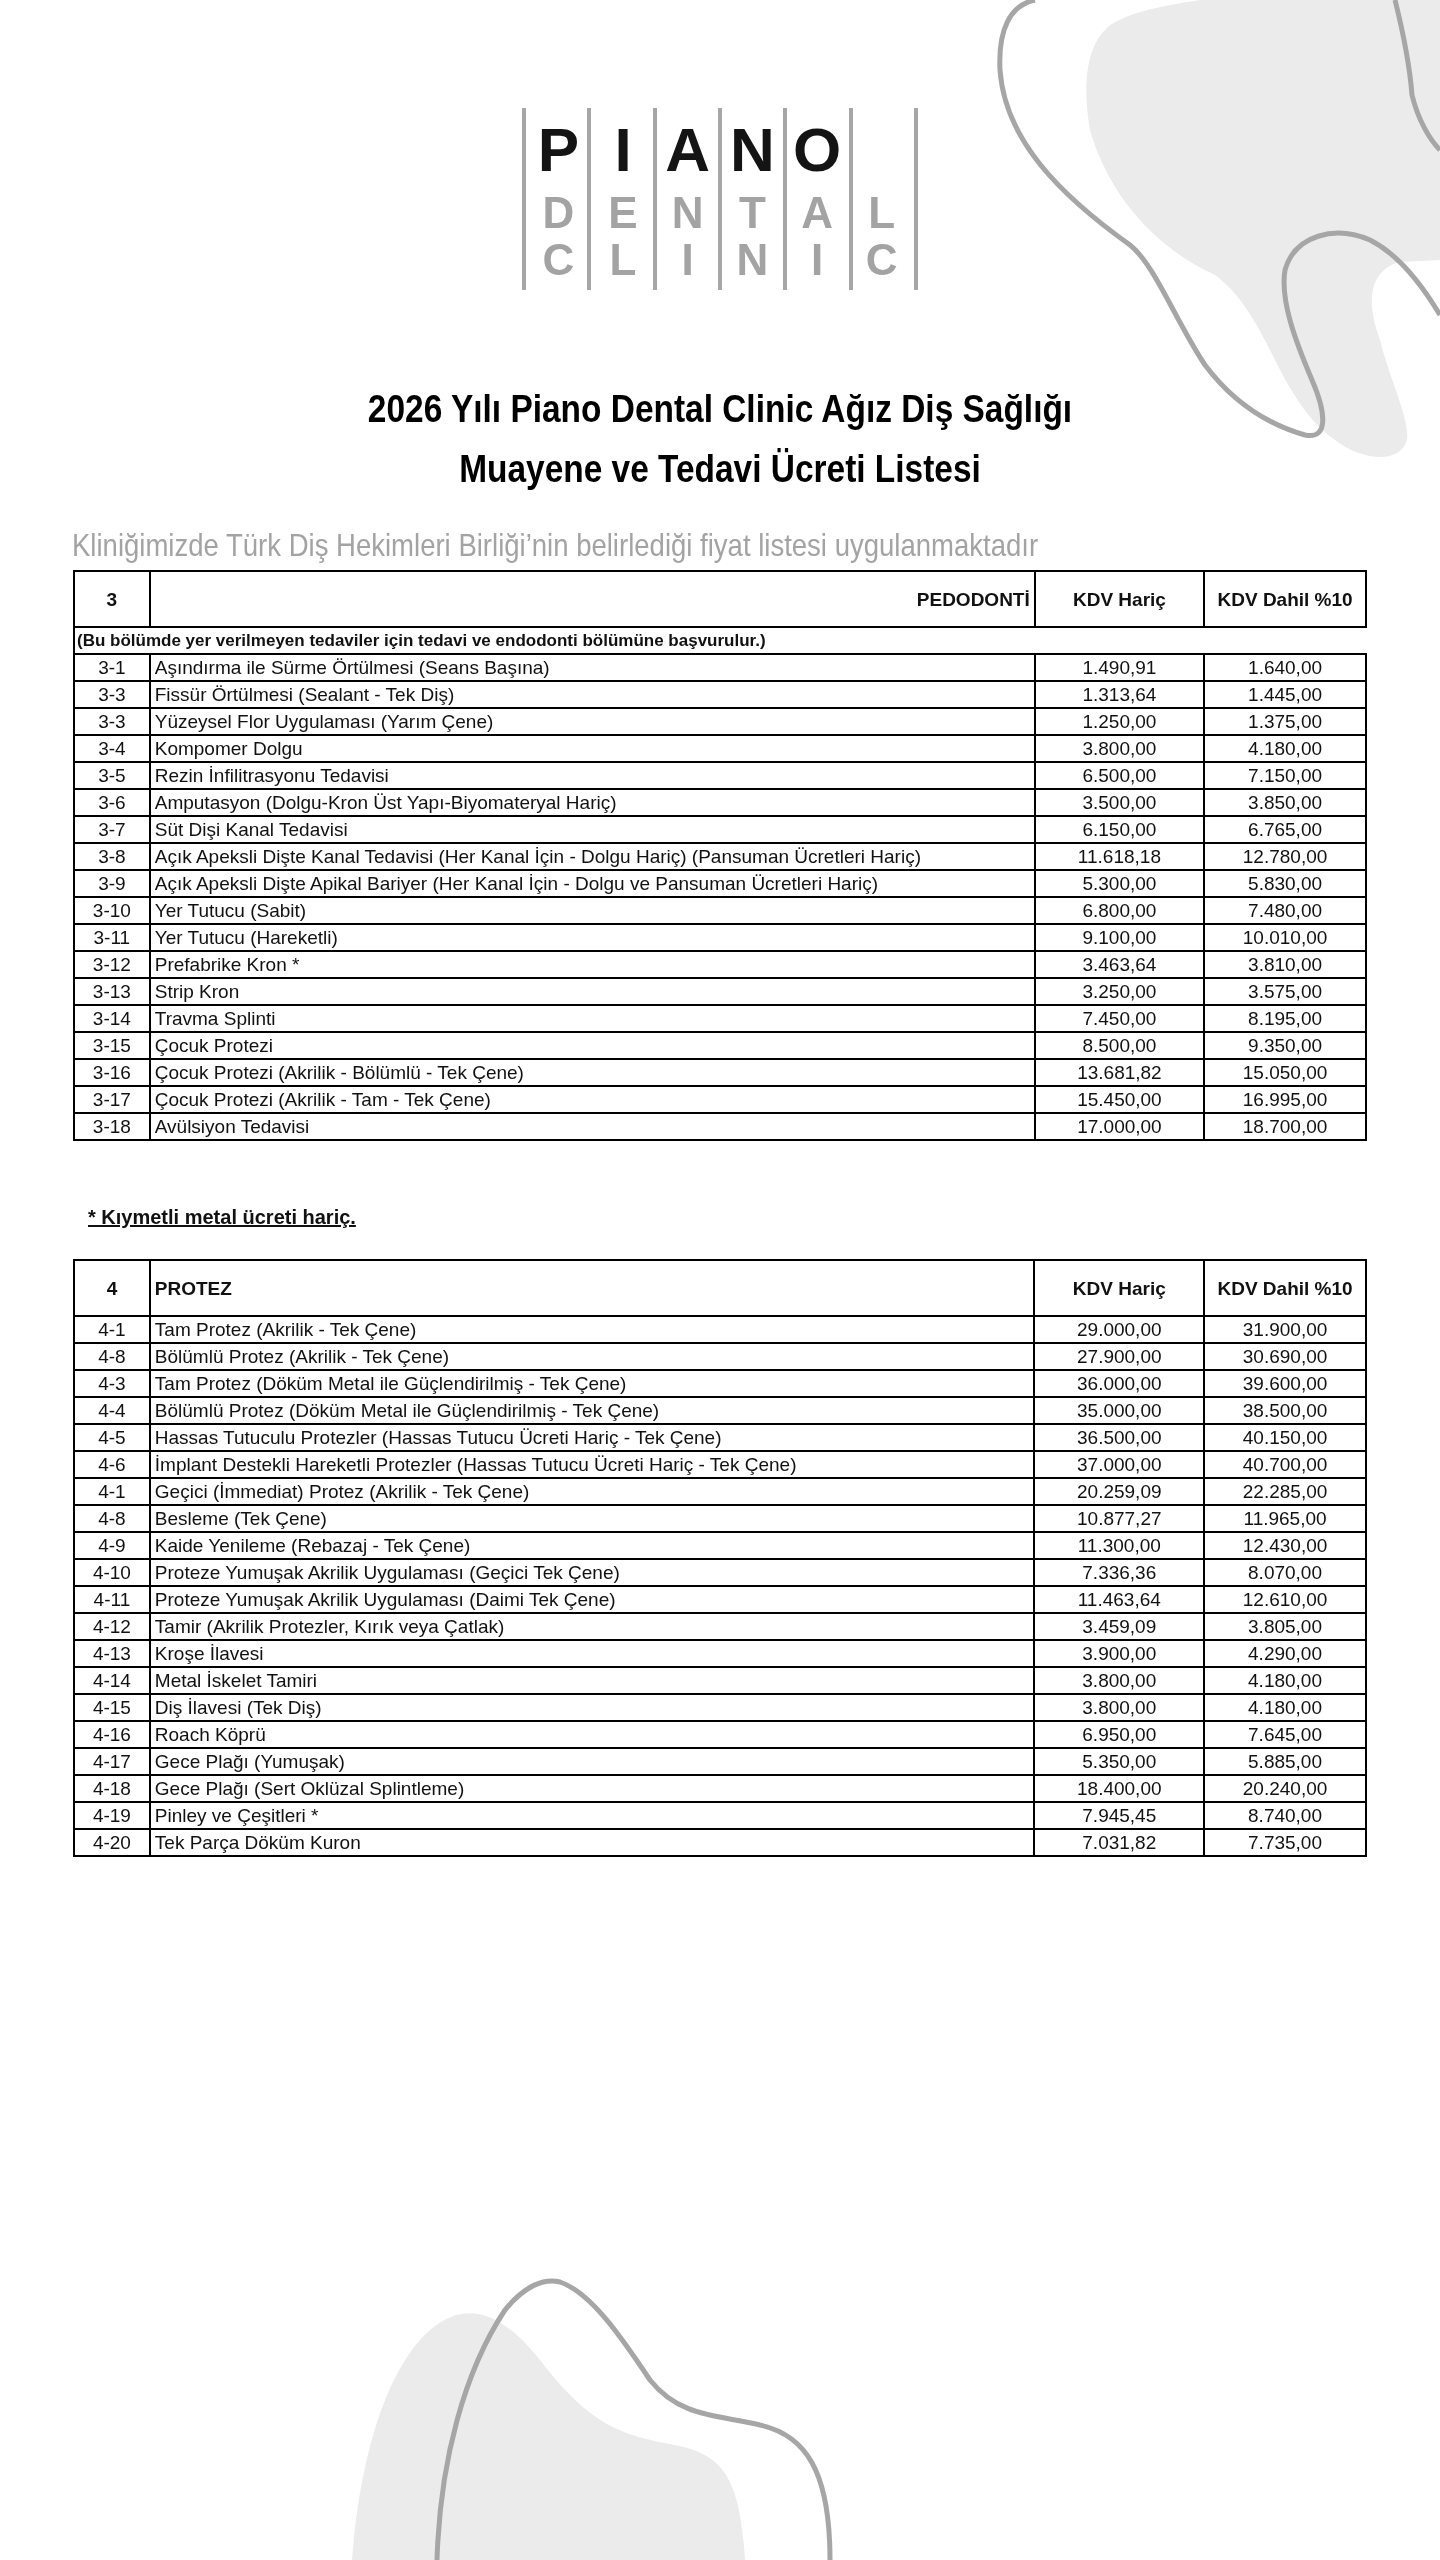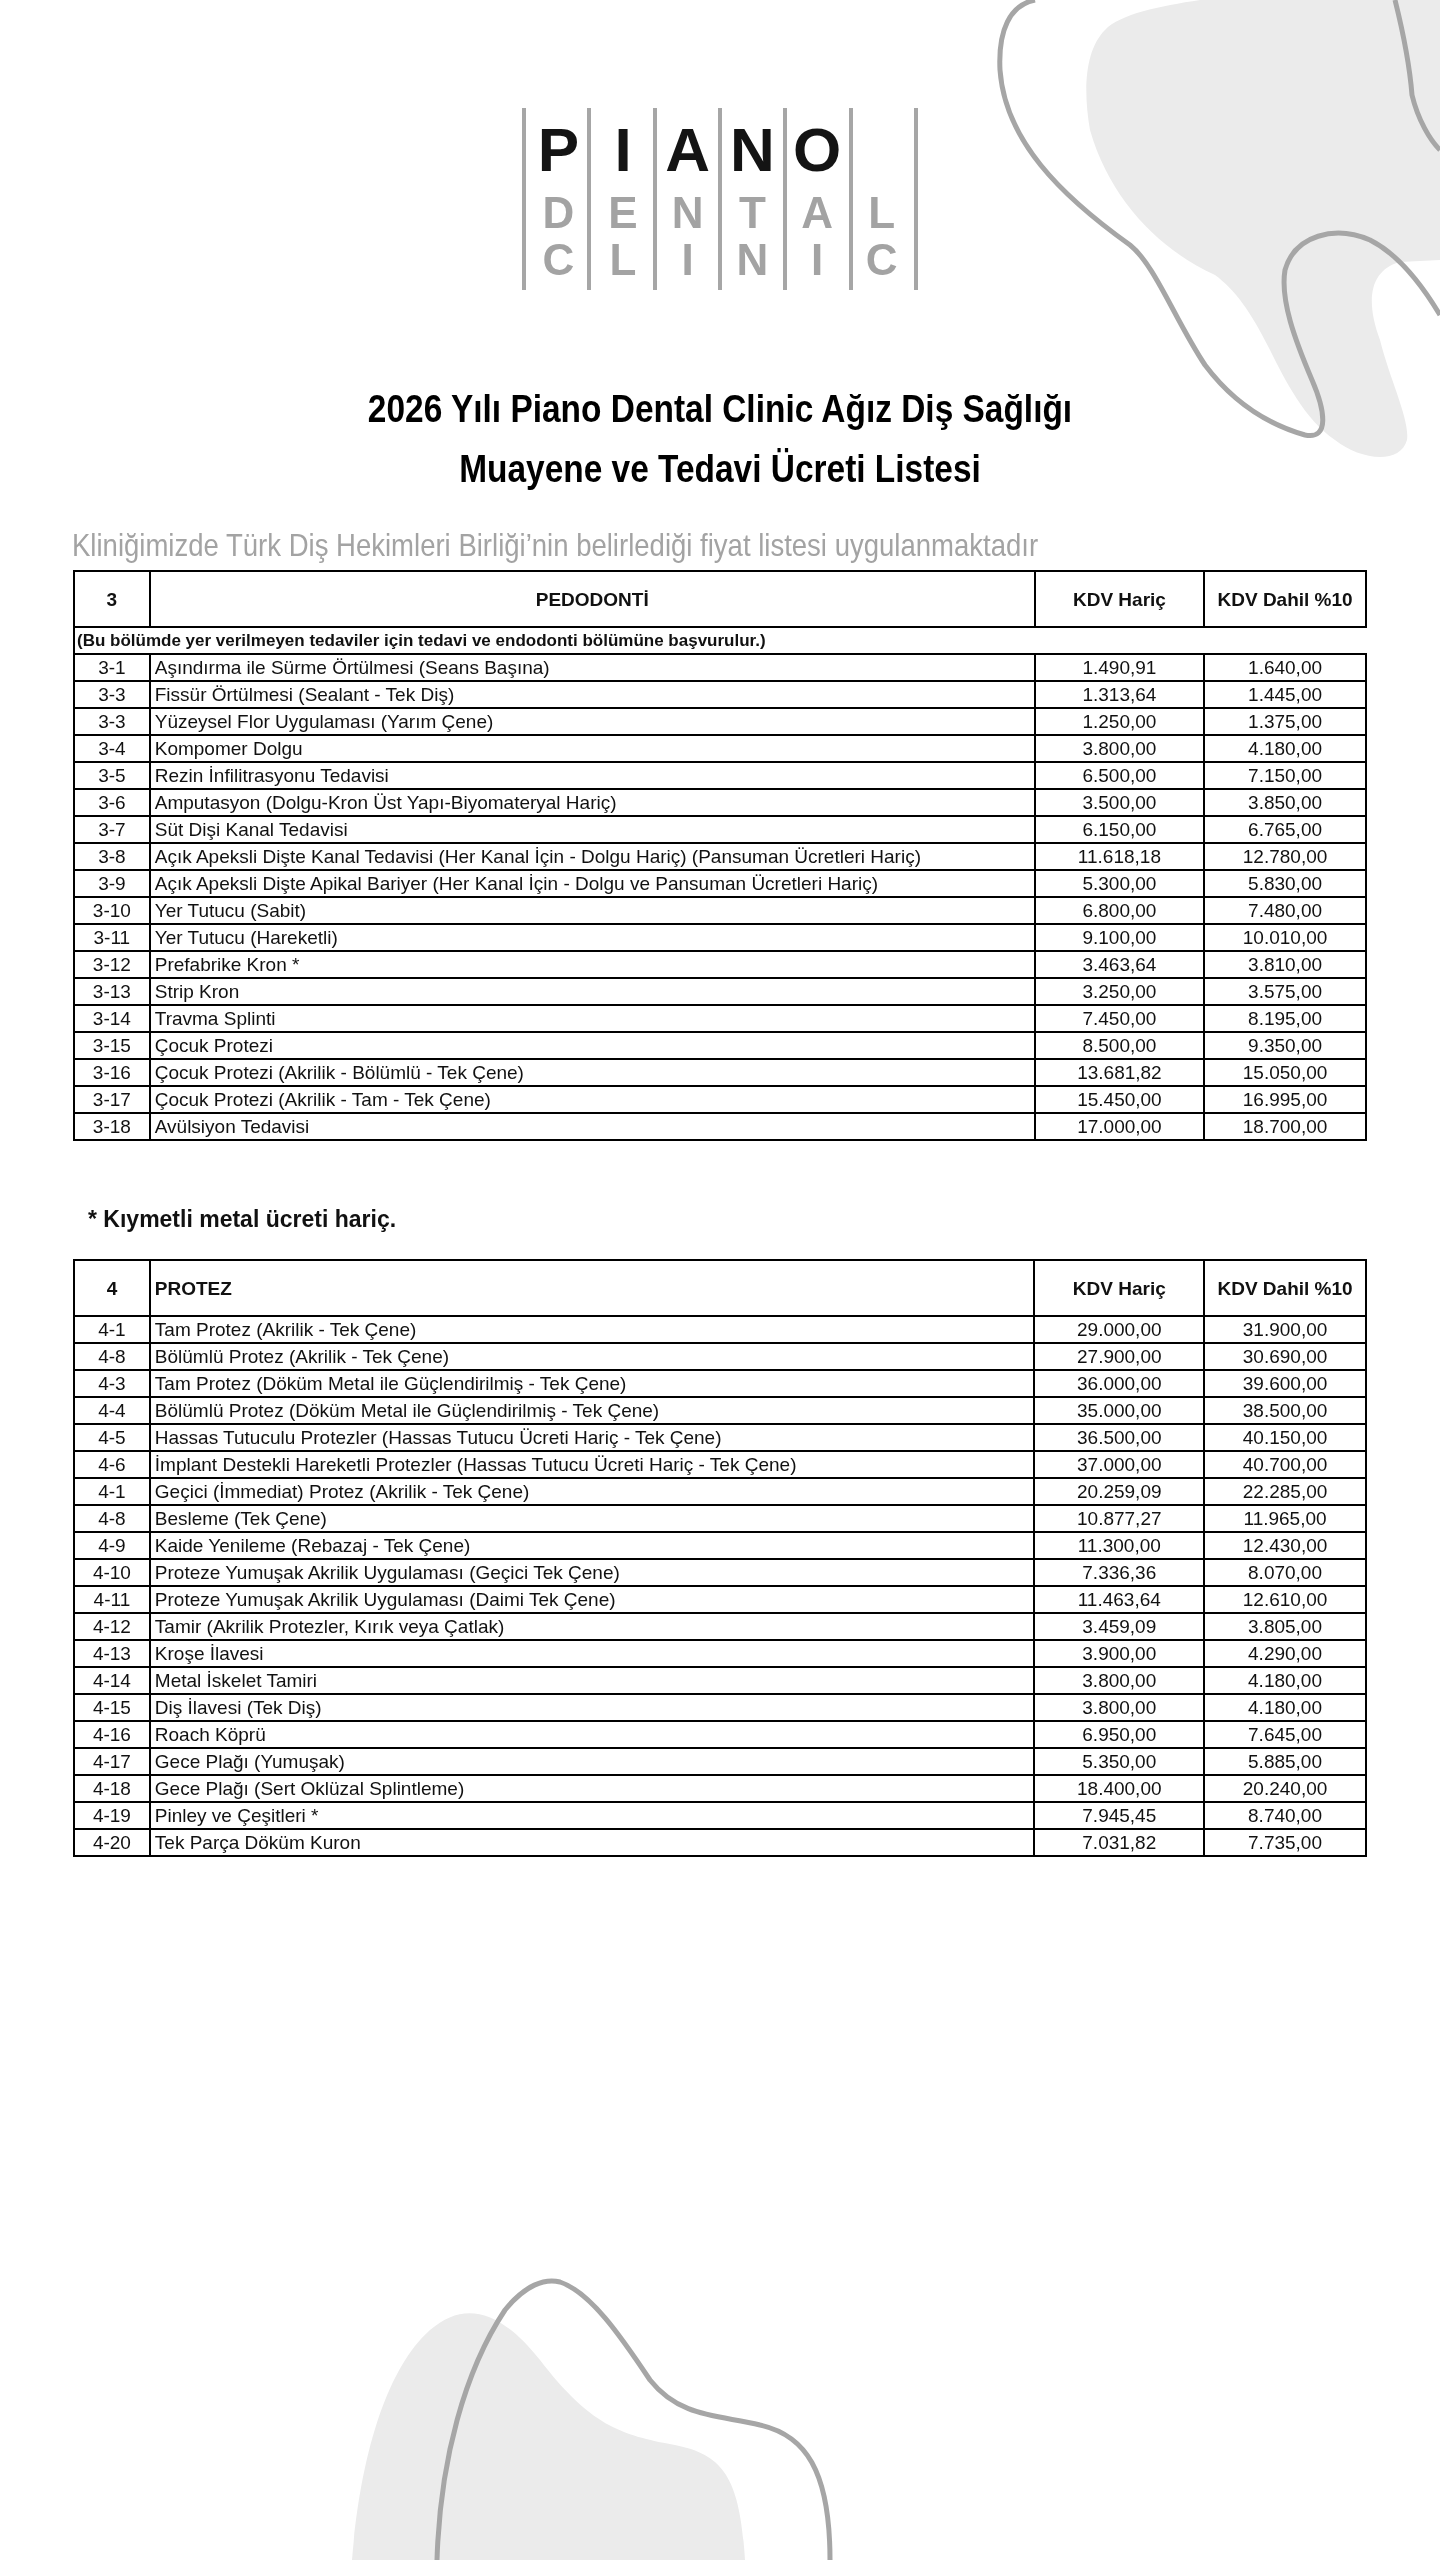--- a/index.html
+++ b/index.html
@@ -36,21 +36,21 @@
     .ptable .c-code { width: 66px; text-align: center; }
     .ptable .c-name { width: 876px; text-align: left; }
     .ptable .c-ex { width: 160px; text-align: center; }
     .ptable .c-in { width: 152px; text-align: center; margin-left: 48px; }
     .ptable tr.head td { height: 54px; font-weight: bold; font-size: 19px; text-align: center; }
     .ptable tr.note td { border-right: none; font-weight: bold; font-size: 17px; height: 25px; padding-left: 2px; }
     .ptable tr.note td.blank { border: none; border-left: 2.5px solid #000; }
     .t1 { top: 570px; }
     .t2 { top: 1259px; }
 
-    .footnote { position: absolute; left: 88px; top: 1206px; font-size: 23px; font-weight: bold; }
+    .footnote { position: absolute; left: 88px; top: 1206px; font-size: 20px; font-weight: bold; text-decoration: underline; }
   </style>
 </head>
 <body>
 
 <svg class="deco deco-top" viewBox="0 0 480 480">
   <path d="M240 0 C200 6 160 14 145 30 C125 50 123 90 130 130 C150 200 200 250 255 275 C275 290 290 310 310 350 C325 380 345 420 375 440 C400 460 440 465 447 440 C450 420 430 380 420 340 C405 300 410 270 440 262 L480 260 L480 0 Z" fill="#ebebeb"></path>
   <path d="M75 0 C50 5 38 30 40 70 C45 140 100 195 170 245 C195 265 215 320 245 365 C275 405 310 425 345 435 C370 440 365 410 352 380 C335 340 320 300 325 270 C335 235 375 225 410 240 C440 255 465 290 480 315 M435 0 C445 40 450 70 452 95 C458 120 470 140 480 150" fill="none" stroke="#a6a6a6" stroke-width="5"></path>
 </svg>
 
 <svg class="deco deco-bottom" viewBox="0 0 820 320">
@@ -95,21 +95,21 @@
 </div>
 
 <div class="title title1">2026 Yılı Piano Dental Clinic Ağız Diş Sağlığı</div>
 <div class="title title2">Muayene ve Tedavi Ücreti Listesi</div>
 <div class="subtitle">Kliniğimizde Türk Diş Hekimleri Birliği’nin belirlediği fiyat listesi uygulanmaktadır</div>
 
 <table class="ptable t1">
   <tbody id="tbody-0">
     <tr class="head">
       <td class="c-code">3</td>
-      <td class="c-name" style="text-align:center">PEDODONTİ</td>
+      <td class="c-name" style="text-align:right">PEDODONTİ</td>
       <td class="c-ex">KDV Hariç</td>
       <td class="c-in">KDV Dahil %10</td>
     </tr>
     <tr class="note">
       <td colspan="4" class="blank">(Bu bölümde yer verilmeyen tedaviler için tedavi ve endodonti bölümüne başvurulur.)</td>
     </tr>
   <tr>
         <td class="c-code">3-1</td>
         <td class="c-name">Aşındırma ile Sürme Örtülmesi (Seans Başına)</td>
         <td class="c-ex">1.490,91</td>

